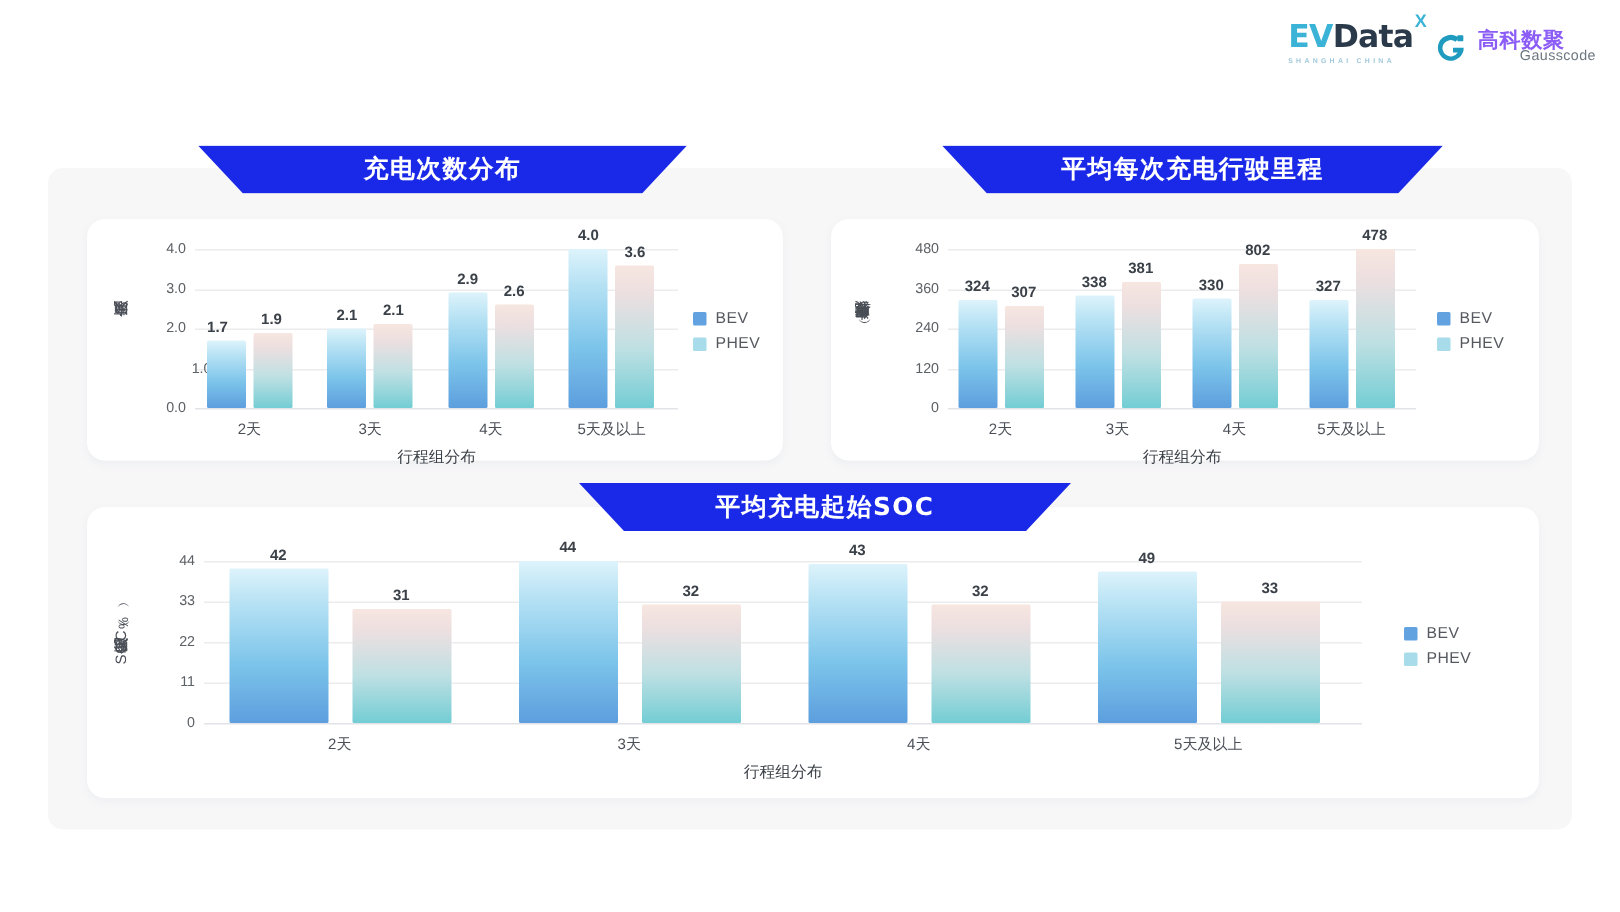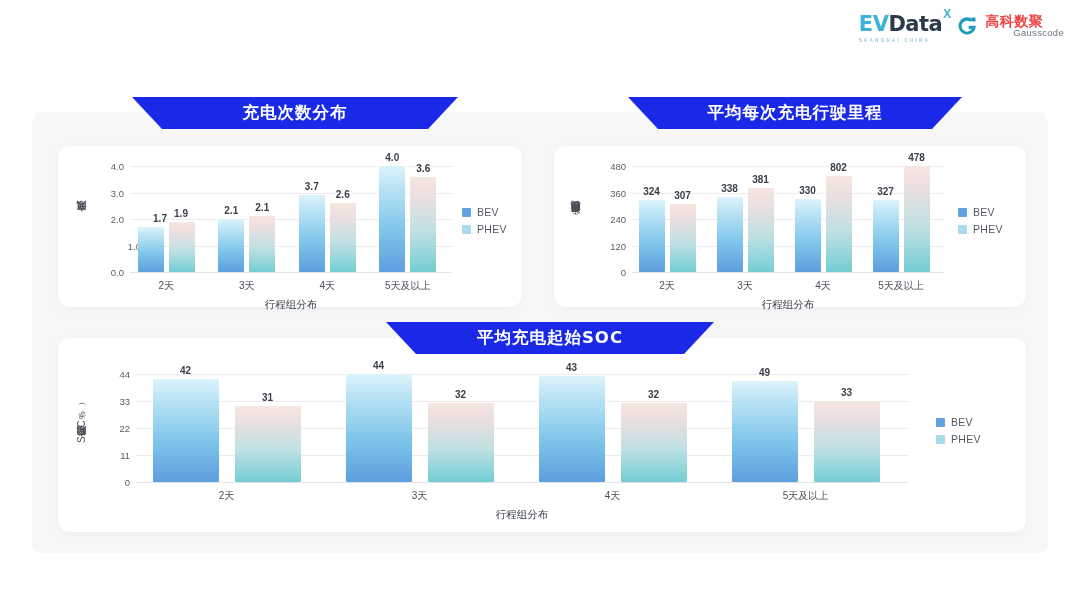--- a/index.html
+++ b/index.html
@@ -7,42 +7,42 @@
     width: 1080px; height: 608px;
     background: #ffffff;
     font-family: "Liberation Sans", "DejaVu Sans", sans-serif;
     overflow: hidden;
   }
   .page { position: relative; width: 1080px; height: 608px; background:#fff; }
 
   
   .brand-bar {
     position: absolute; top: 14px; right: 16px;
-    display: flex; align-items: flex-start; gap: 14px;
+    display: flex; align-items: flex-end; gap: 14px;
   }
   .evdata { display:flex; flex-direction:column; align-items:flex-start; position:relative; }
   .evdata-word {
     font-family:"DejaVu Sans", sans-serif;
     font-size: 21px; font-weight: 700; letter-spacing:-0.5px;
     color:#2b3a4a; line-height:1;
   }
   .evdata-word .ev { color:#3ab3d6; }
   .evdata-sub {
     font-size:4.6px; letter-spacing:2.2px; color:#9fc8da;
     margin-top:3px; font-weight:600;
   }
   .evdata-x {
     position:absolute; right:-9px; top:-6px;
     font-size:12px; font-weight:700; color:#3ab3d6; line-height:1;
   }
 
   .gauss { display:flex; align-items:center; gap:6px; }
   .gauss-mark { width:23px; height:23px; flex:0 0 auto; }
   .gauss-text { display:flex; flex-direction:column; line-height:1.02; }
-  .gauss-cn { font-size:14px; font-weight:700; color:#ef4444; letter-spacing:0.5px; }
+  .gauss-cn { font-size:14px; font-weight:700; color:#8b5cf6; letter-spacing:0.5px; }
   .gauss-en { font-size:9.5px; color:#6b7680; letter-spacing:0.3px;margin-left:28px; }
 
   
   .outer-panel {
     position:absolute; left:32px; top:112px;
     width:1016px; height:441px;
     background:#f7f7f8; border-radius:10px;
   }
 
   
@@ -144,31 +144,31 @@
         <div class="ytick" style="left: 34px; width: 32px; top: 126px;">0.0</div>
         <div class="gridline" style="left: 72px; top: 99.5px; width: 322px;"></div>
         <div class="ytick" style="left: 51px; width: 32px; top: 99.5px;">1.0</div>
         <div class="gridline" style="left: 72px; top: 73px; width: 322px;"></div>
         <div class="ytick" style="left: 34px; width: 32px; top: 73px;">2.0</div>
         <div class="gridline" style="left: 72px; top: 46.5px; width: 322px;"></div>
         <div class="ytick" style="left: 34px; width: 32px; top: 46.5px;">3.0</div>
         <div class="gridline" style="left: 72px; top: 20px; width: 322px;"></div>
         <div class="ytick" style="left: 34px; width: 32px; top: 20px;">4.0</div>
         <div class="bar bev" style="left: 79.75px; width: 26px; height: 45.05px; top: 80.95px; bottom: auto;"></div>
-        <div class="barval" style="left: 102px; top: 66.95px;">1.7</div>
+        <div class="barval" style="left: 87px; top: 66.95px;">1.7</div>
         <div class="bar phev" style="left: 110.75px; width: 26px; height: 50.35px; top: 75.65px; bottom: auto;"></div>
         <div class="barval" style="left: 123px; top: 61.65px;">1.9</div>
         <div class="xtick" style="left: 108.25px; top: 133px;">2天</div>
         <div class="bar bev" style="left: 160.25px; width: 26px; height: 52.9973px; top: 73.0027px; bottom: auto;"></div>
         <div class="barval" style="left: 173.25px; top: 59.0027px;">2.1</div>
         <div class="bar phev" style="left: 191.25px; width: 26px; height: 55.65px; top: 70.35px; bottom: auto;"></div>
         <div class="barval" style="left: 204.25px; top: 56.35px;">2.1</div>
         <div class="xtick" style="left: 188.75px; top: 133px;">3天</div>
         <div class="bar bev" style="left: 240.75px; width: 26px; height: 76.85px; top: 49.15px; bottom: auto;"></div>
-        <div class="barval" style="left: 253.75px; top: 35.15px;">3.7</div>
+        <div class="barval" style="left: 253.75px; top: 35.15px;">2.9</div>
         <div class="bar phev" style="left: 271.75px; width: 26px; height: 68.9px; top: 57.1px; bottom: auto;"></div>
         <div class="barval" style="left: 284.75px; top: 43.1px;">2.6</div>
         <div class="xtick" style="left: 269.25px; top: 133px;">4天</div>
         <div class="bar bev" style="left: 321.25px; width: 26px; height: 106px; top: 20px; bottom: auto;"></div>
         <div class="barval" style="left: 334.25px; top: 6px;">4.0</div>
         <div class="bar phev" style="left: 352.25px; width: 26px; height: 95.4px; top: 30.6px; bottom: auto;"></div>
         <div class="barval" style="left: 365.25px; top: 16.6px;">3.6</div>
         <div class="xtick" style="left: 349.75px; top: 133px;">5天及以上</div>
         <div class="xlabel" style="left: 233px; top: 152px;">行程组分布</div>
         <div class="legend" style="left: 404px; top: 60px;">

